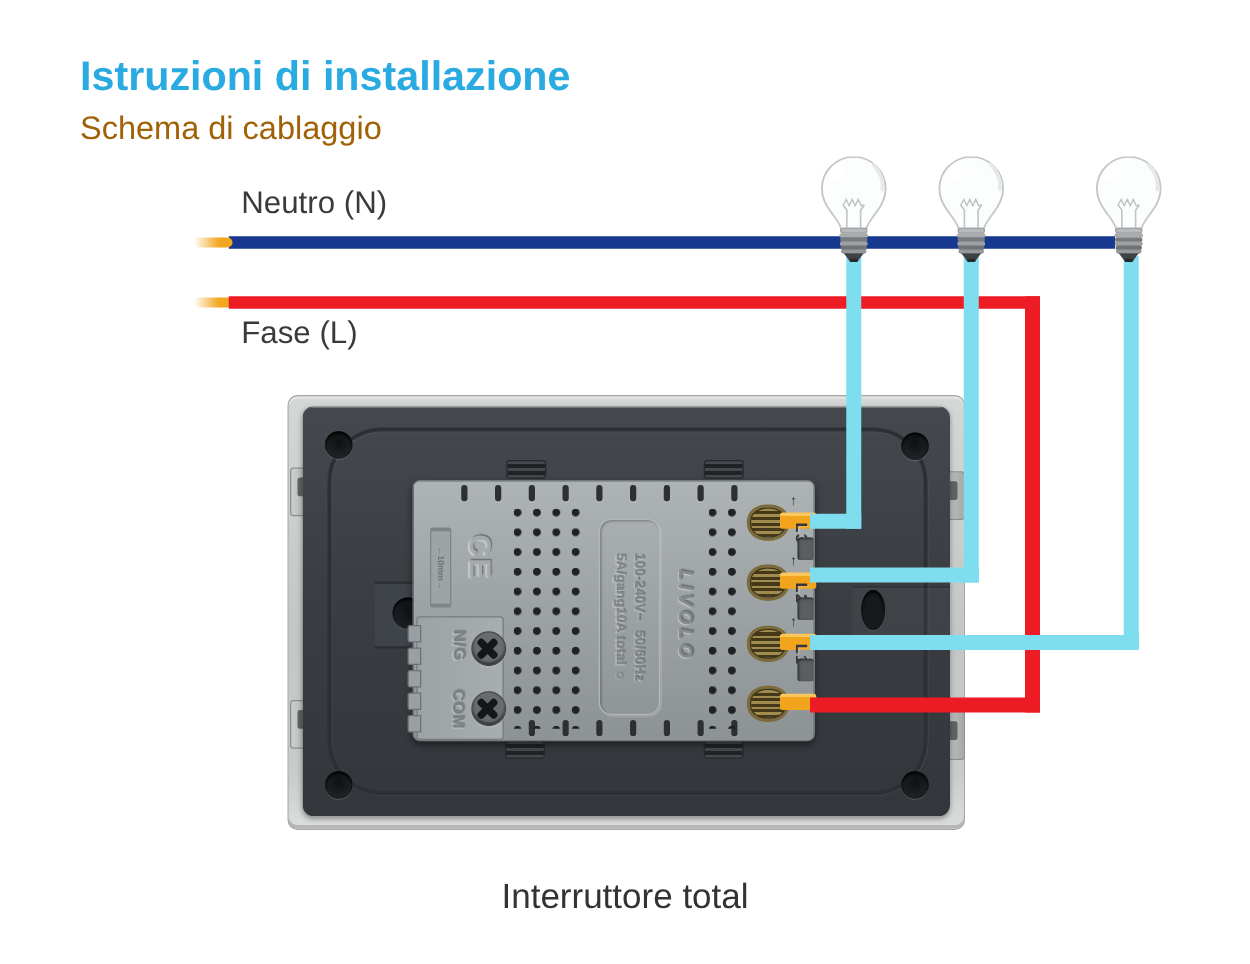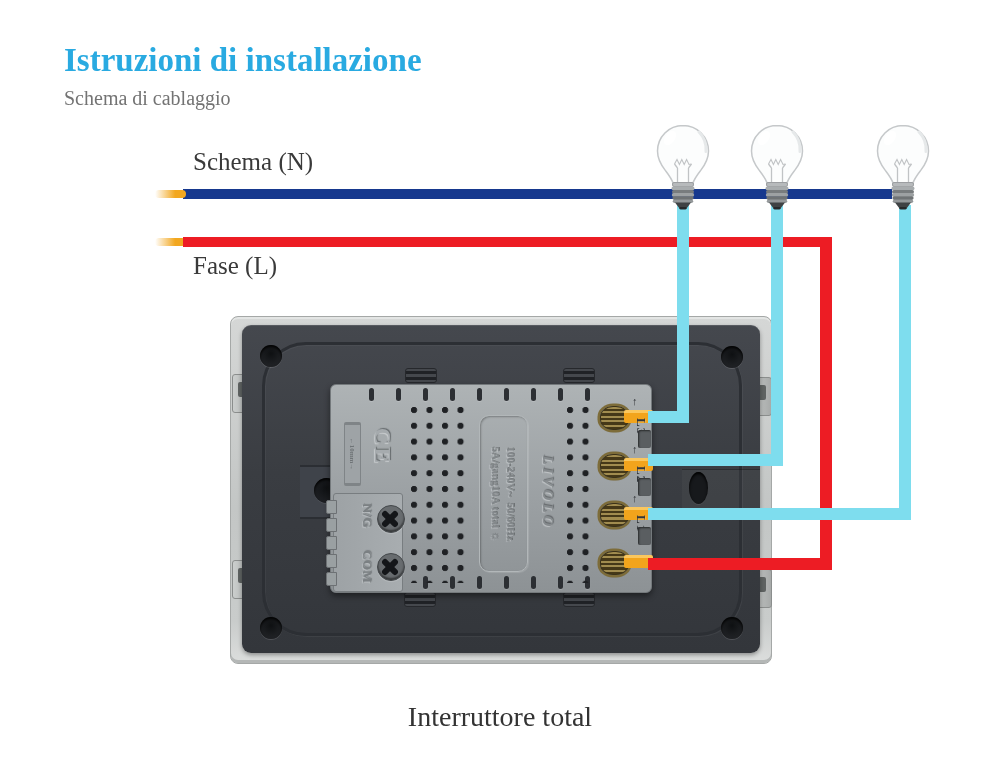--- a/index.html
+++ b/index.html
@@ -1,22 +1,22 @@
 <!DOCTYPE html>
 <html><head>
 <meta charset="utf-8">
 <style>
   html,body{margin:0;padding:0;background:#fff;}
   #stage{position:relative;width:1000px;height:771px;background:#ffffff;overflow:hidden;
-         font-family:Liberation Serif, serif;}
+         font-family:Liberation Sans, sans-serif;}
   .abs{position:absolute;}
 
   
   .title{left:64px;top:42px;font-size:33px;font-weight:700;color:#29aae1;letter-spacing:0;}
-  .subtitle{left:64px;top:87px;font-size:20px;color:#737373;}
+  .subtitle{left:64px;top:87px;font-size:26px;color:#a16207;}
   .wire-label{font-size:25px;color:#3a3a3a;}
   .caption{left:0;top:701px;width:1000px;text-align:center;font-size:28px;color:#333;}
 
   
   .wire{position:absolute;}
   .neutral-wire{left:183px;top:189px;width:709px;height:10px;background:#16388e;z-index:1;}
   .tip{position:absolute;height:8px;width:31px;border-radius:4px;
        background:linear-gradient(90deg,rgba(242,167,31,0) 0%,#f2a71f 65%);z-index:1;}
   .tip-n{left:155px;top:190px;}
   .tip-f{left:155px;top:238px;}
@@ -112,21 +112,21 @@
            text-shadow:1px -1px 1px rgba(235,238,240,.25);}
 </style>
 </head>
 <body>
 
 <div id="stage">
 
   <div class="abs title">Istruzioni di installazione</div>
   <div class="abs subtitle">Schema di cablaggio</div>
 
-  <div class="abs wire-label" style="left:193px;top:148px;">Schema (N)</div>
+  <div class="abs wire-label" style="left:193px;top:148px;">Neutro (N)</div>
   <div class="abs wire-label" style="left:193px;top:252px;">Fase (L)</div>
 
   <div class="wire neutral-wire"></div>
   <div class="tip tip-n"></div>
   <div class="wire phase-h1"></div>
   <div class="wire phase-v"></div>
   <div class="wire phase-h2"></div>
   <div class="tip tip-f"></div>
 
   <div class="wire load w1v"></div>

